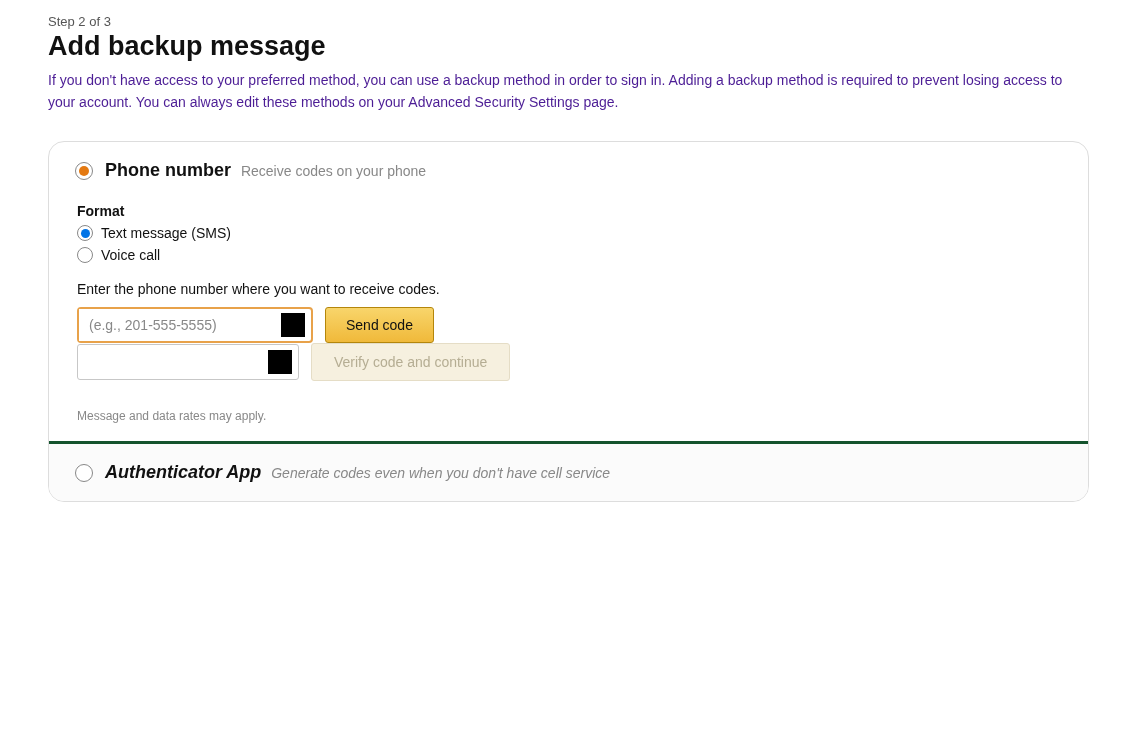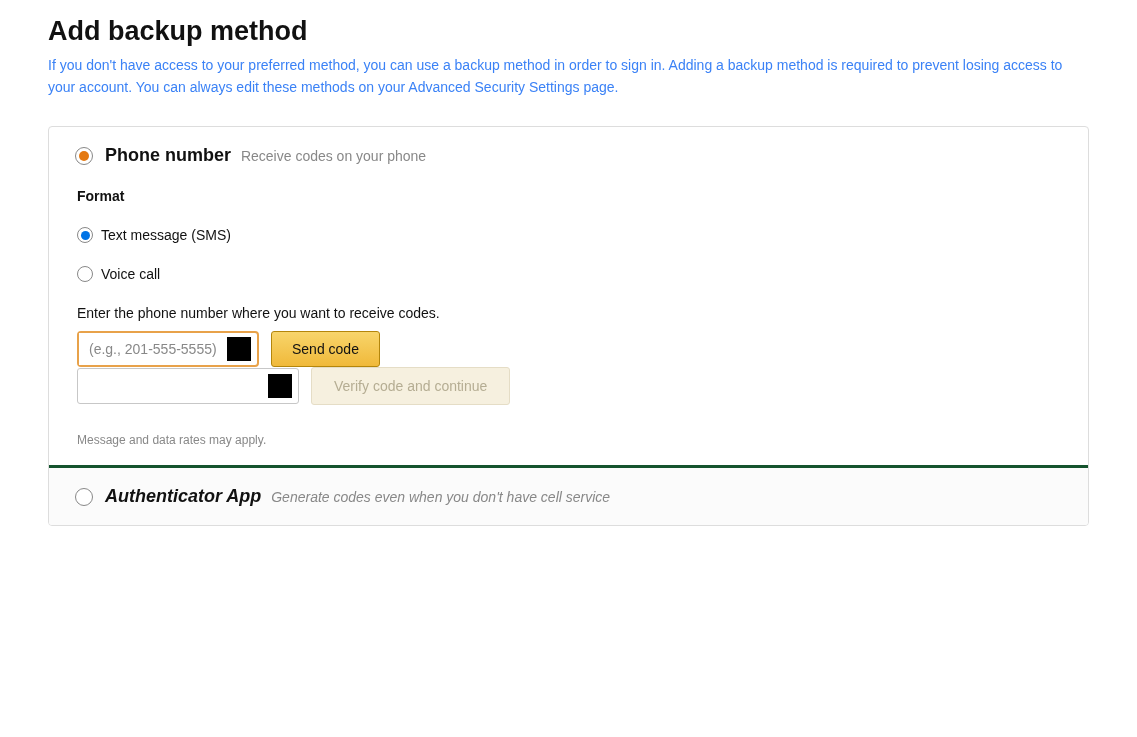--- a/index.html
+++ b/index.html
@@ -19,29 +19,29 @@
     color: #555;
     font-size: 13px;
     margin-bottom: 2px;
   }
   .title {
     font-size: 27px;
     font-weight: 700;
     margin: 2px 0 8px 0;
   }
   .intro {
-    color: #3b82f6;
+    color: #4c1d95;
     font-size: 14px;
     line-height: 1.55;
     max-width: 1040px;
     margin-bottom: 28px;
   }
   .card {
     border: 1px solid #ddd;
-    border-radius: 4px;
+    border-radius: 16px;
     overflow: hidden;
   }
   .section {
     padding: 18px 26px 18px 26px;
   }
   .section + .section {
     border-top: 3px solid #14532d;
     font-style: italic;
   }
   .sec-head {
@@ -80,21 +80,21 @@
   }
   .lbl {
     font-weight: 700;
     font-size: 14px;
     margin: 14px 0 6px 0;
   }
   .opt-row {
     display: flex;
     align-items: flex-end;
     gap: 8px;
-    margin: 23px 0;
+    margin: 6px 0;
     cursor: pointer;
   }
   .rsm {
     width: 16px; height: 16px;
     border: 1px solid #888;
     border-radius: 50%;
     display: inline-flex;
     align-items: center; justify-content: center;
     background: #fff;
   }
@@ -138,21 +138,21 @@
     border-radius: 4px;
     padding-right: 6px;
     background: #fff;
   }
   .phone-input {
     height: 32px;
     padding: 0 10px;
     border: none;
     outline: none;
     font-size: 14px;
-    width: 148px;
+    width: 202px;
     color: #555;
   }
   .phone-input::placeholder { color: #888; }
   .black-sq {
     width: 24px; height: 24px;
     background: #000;
   }
   .btn-primary {
     height: 36px;
     padding: 0 20px;
@@ -196,21 +196,22 @@
     color: #888;
     font-size: 12px;
     margin-top: 28px;
   }
   .section.alt { background: #fbfbfb; }
 </style>
 </head>
 <body>
 
 <div class="page">
-  <h1 class="title">Add backup method</h1>
+  <div class="step">Step 2 of 3</div>
+  <h1 class="title">Add backup message</h1>
   <div class="intro">If you don't have access to your preferred method, you can use a backup method in order to sign in. Adding a backup method is required to prevent losing access to your account. You can always edit these methods on your Advanced Security Settings page.</div>
 
   <div class="card">
 
     <div class="section">
       <div class="sec-head">
         <span class="radio-outer selected">
             <span class="radio-inner"></span>
           </span>
         <span>

